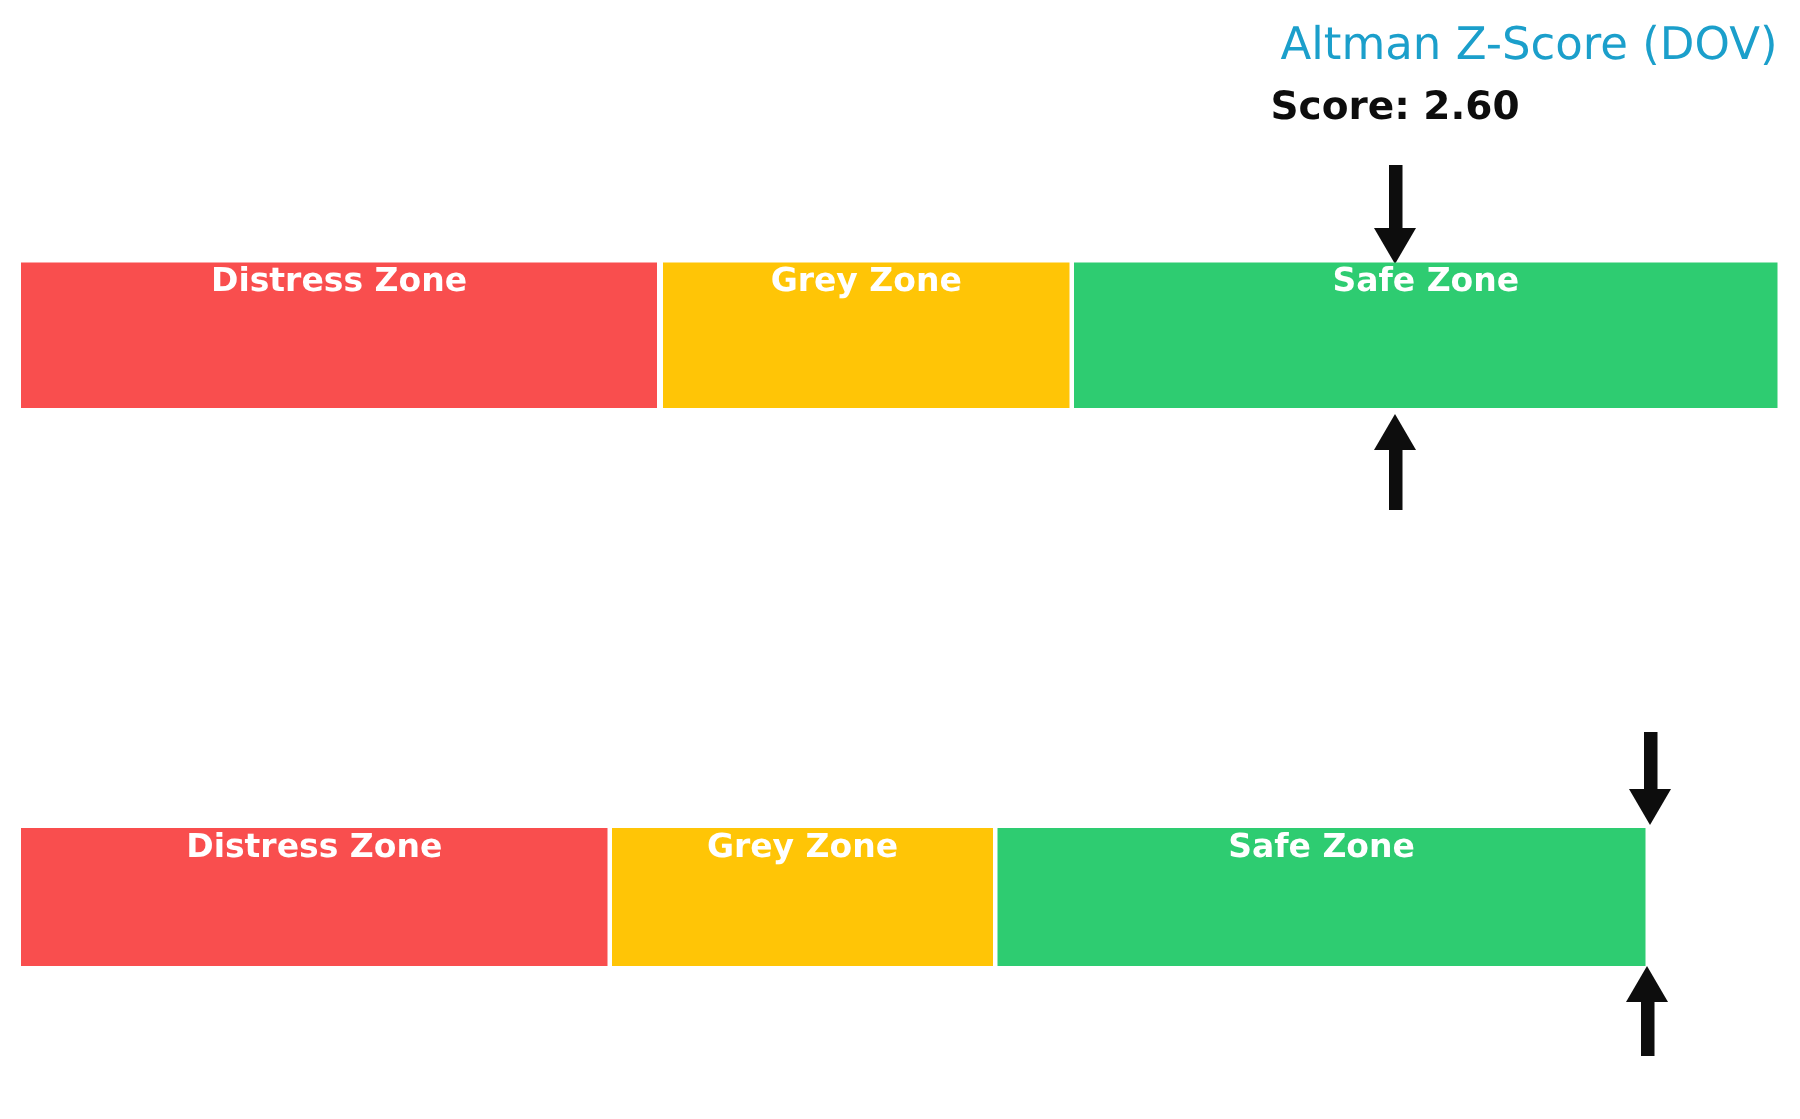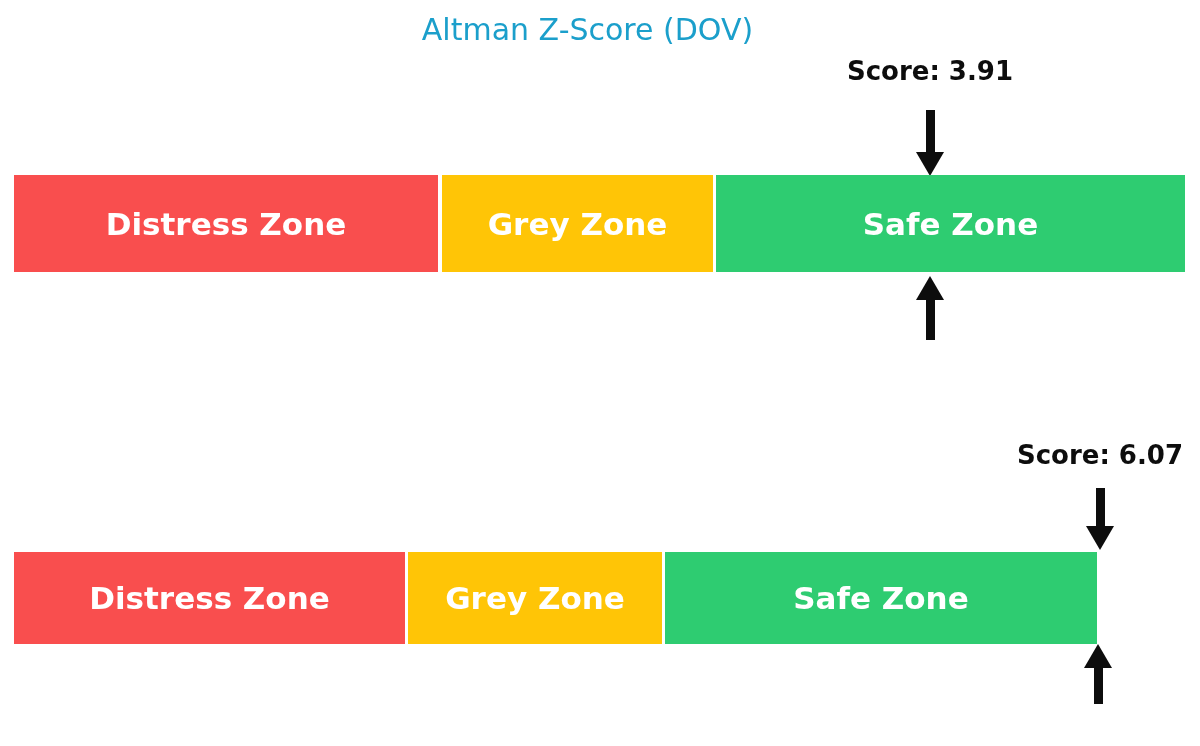--- a/index.html
+++ b/index.html
@@ -19,23 +19,23 @@
     letter-spacing:0;
   }
   .score-label{
     font-size:26px;
     font-weight:bold;
     color:#0d0d0d;
     transform:translateX(-50%);
     white-space:nowrap;
   }
   .zone-seg{
-    display:flex;align-items:center;justify-content:center;
+    display:flex;justify-content:center;
     color:#ffffff;
-    font-size:31px;
+    font-size:22px;
     font-weight:bold;
     white-space:nowrap;
   }
   .arrow{
     display:flex;flex-direction:column;align-items:center;
     width:28px;
   }
   .arrow .shaft{width:9px;background:#0d0d0d;flex:1 1 auto;}
   .arrow .head-down{
     width:0;height:0;
@@ -48,23 +48,23 @@
     border-left:14px solid transparent;
     border-right:14px solid transparent;
     border-bottom:24px solid #0d0d0d;
   }
 </style>
 </head>
 <body>
 
 <div id="canvas">
 
-  <div class="abs chart-title" style="left: 2px; top: 13px; width: 1171px; color: rgb(27, 159, 203);">Altman Z-Score (DOV)</div>
+  <div class="abs chart-title" style="left: 14px; top: 13px; width: 1171px; color: rgb(27, 159, 203); text-align: right;">Altman Z-Score (DOV)</div>
 
-  <div class="abs score-label" style="left:930px;top:56px;">Score: 3.91</div>
+  <div class="abs score-label" style="left:930px;top:56px;">Score: 2.60</div>
 
   <div class="abs arrow" style="left:916px;top:110px;height:66px;">
     <div class="shaft"></div>
     <div class="head-down"></div>
   </div>
 
   <div class="abs zone-seg" style="left: 14px; top: 175px; width: 424px; height: 97px; background-color: rgb(249, 78, 78);">
     <span>Distress Zone</span>
   </div>
   <div class="abs zone-seg" style="left: 442px; top: 175px; width: 271px; height: 97px; background-color: rgb(255, 197, 6);">
@@ -73,21 +73,20 @@
   <div class="abs zone-seg" style="left: 716px; top: 175px; width: 469px; height: 97px; background-color: rgb(46, 204, 113);">
     <span>Safe Zone</span>
   </div>
 
   <div class="abs arrow" style="left:916px;top:276px;height:64px;">
     <div class="head-up"></div>
     <div class="shaft"></div>
   </div>
 
 
-  <div class="abs score-label" style="left:1100px;top:440px;">Score: 6.07</div>
 
   <div class="abs arrow" style="left:1086px;top:488px;height:62px;">
     <div class="shaft"></div>
     <div class="head-down"></div>
   </div>
 
   <div class="abs zone-seg" style="left: 14px; top: 552px; width: 391px; height: 92px; background-color: rgb(249, 78, 78);">
     <span>Distress Zone</span>
   </div>
   <div class="abs zone-seg" style="left: 408px; top: 552px; width: 254px; height: 92px; background-color: rgb(255, 197, 6);">

